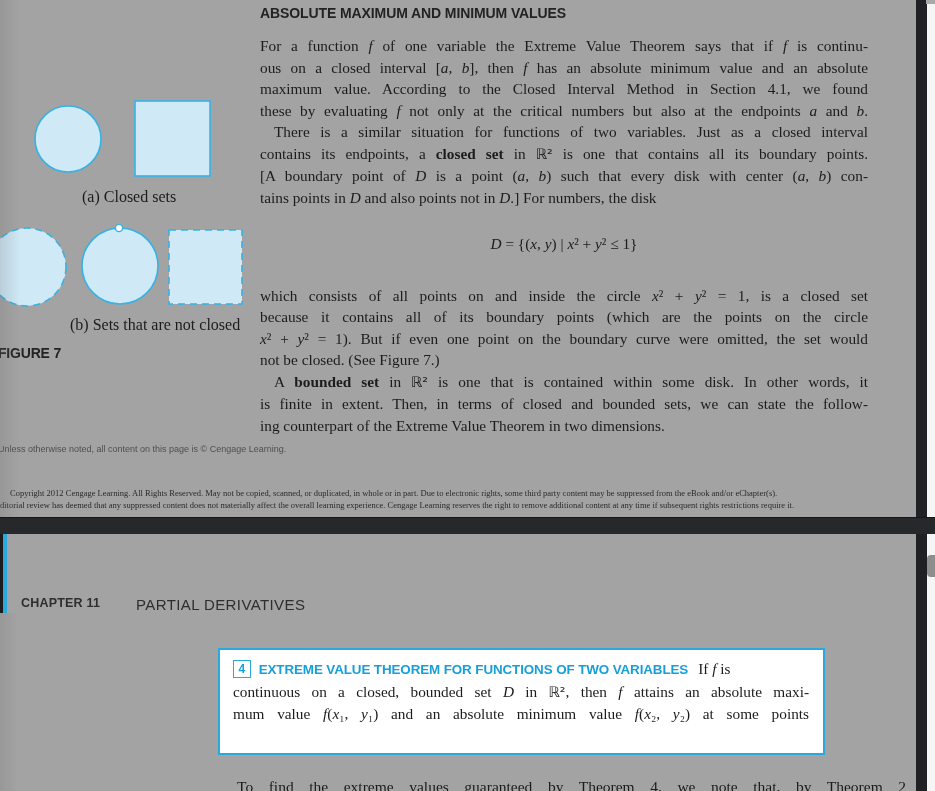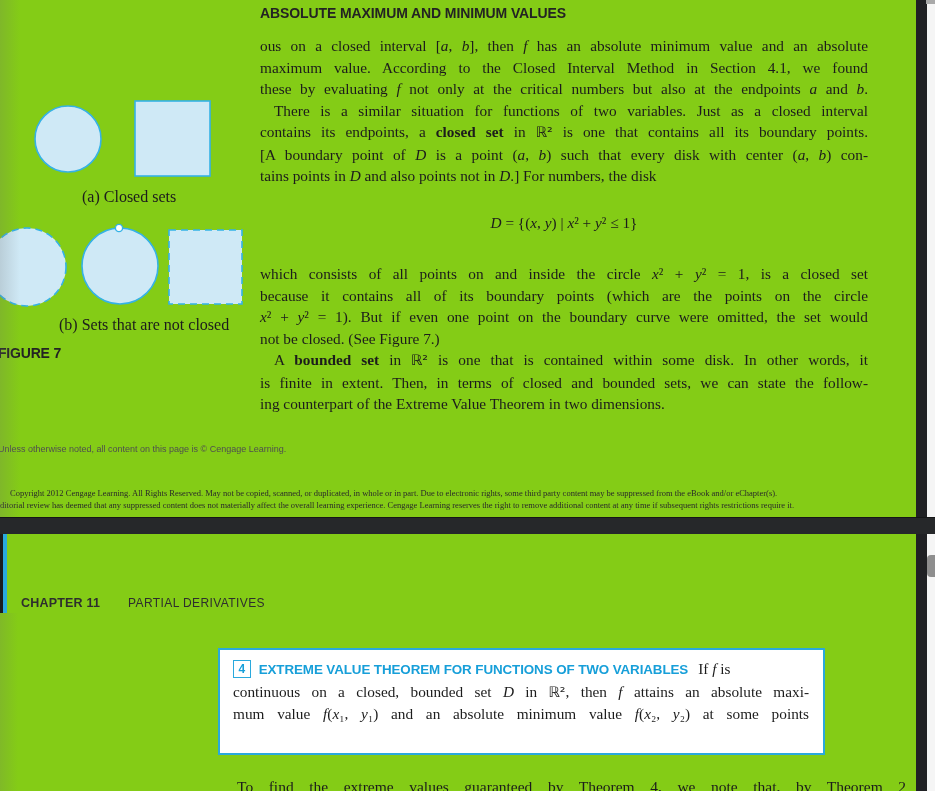--- a/index.html
+++ b/index.html
@@ -1,36 +1,36 @@
 <!DOCTYPE html>
 <html><head>
 <meta charset="utf-8">
 <style>
   html,body{margin:0;padding:0;background:#fff;}
   body{width:935px;height:791px;overflow:hidden;font-family:"Liberation Serif",serif;}
-  .root{position:relative;width:935px;height:791px;background:#84cc16;}
+  .root{position:relative;width:935px;height:791px;background:#a3a3a3;}
 
   
   .title{position:absolute;left:260px;top:5px;margin:0;font-family:"Liberation Sans",sans-serif;
          font-weight:bold;font-size:14px;letter-spacing:-0.1px;color:#232323;}
   .col{position:absolute;left:260px;top:35px;width:608px;font-size:15.3px;line-height:21.5px;color:#1c1c1c;}
   .tline{text-align:justify;text-align-last:left;}
   .tline.just{text-align-last:justify;}
   .tline.ind{text-indent:14px;}
   .tline.center{text-align:center;text-align-last:center;}
   .i{font-style:italic;}
   .b{font-weight:bold;}
   .bb{font-family:"DejaVu Sans",sans-serif;font-size:0.93em;}
   .gap{margin-left:10px;}
   .formula{margin:25px 0 30px 0;}
 
   .fig{position:absolute;left:0;top:90px;}
   .cap{position:absolute;font-size:16px;color:#1c1c1c;}
   .cap-a{left:82px;top:188px;}
-  .cap-b{left:59px;top:316px;}
+  .cap-b{left:70px;top:316px;}
   .figlabel{position:absolute;left:-2px;top:345px;font-family:"Liberation Sans",sans-serif;
             font-weight:bold;font-size:14px;letter-spacing:-0.2px;color:#232323;}
 
   .footnote{position:absolute;left:-2px;top:444px;font-family:"Liberation Sans",sans-serif;
             font-size:9px;color:#4f4f4f;white-space:nowrap;}
   .copy{position:absolute;font-size:8.5px;color:#2a2a2a;white-space:nowrap;}
   .copy1{left:10px;top:488px;}
   .copy2{left:0px;top:500px;}
   .lgrad1{position:absolute;left:0;top:0;width:20px;height:517px;
           background:linear-gradient(90deg,rgba(110,110,110,0.22),rgba(255,255,255,0));}
@@ -44,22 +44,22 @@
   .thumb{position:absolute;left:927px;top:555px;width:8px;height:22px;background:#8e8e8e;
          border-radius:4px 0 0 4px;z-index:6;}
 
   
   .p2black{position:absolute;left:0;top:534px;width:2.5px;height:79px;background:#1b1c1d;}
   .p2cyan{position:absolute;left:2.5px;top:534px;width:4px;height:79px;background:#2aa9dd;}
   .lgrad2{position:absolute;left:0;top:613px;width:18px;height:178px;
           background:linear-gradient(90deg,rgba(110,110,110,0.20),rgba(255,255,255,0));}
   .chlabel{position:absolute;left:21px;top:596px;font-family:"Liberation Sans",sans-serif;
            font-weight:bold;font-size:12.5px;letter-spacing:0.2px;color:#2e2e2e;text-align:center;}
-  .chtitle{position:absolute;left:128px;top:596px;font-family:"Liberation Sans",sans-serif;
-           font-size:12px;letter-spacing:0.4px;color:#2e2e2e;}
+  .chtitle{position:absolute;left:136px;top:596px;font-family:"Liberation Sans",sans-serif;
+           font-size:15px;letter-spacing:0.4px;color:#2e2e2e;}
   .thmbox{position:absolute;left:218px;top:648px;width:607px;height:107px;box-sizing:border-box;
           border:2px solid #2aa9dd;background:#fff;padding:8px 14px 16px 13px;
           font-size:15.3px;line-height:21.5px;color:#1c1c1c;}
   .numbox{display:inline-block;border:1.5px solid #2aa9dd;color:#179fd9;
           font-family:"Liberation Sans",sans-serif;font-weight:bold;font-size:12px;
           line-height:14px;padding:1px 4.5px;margin-right:8px;vertical-align:1.5px;}
   .head{font-family:"Liberation Sans",sans-serif;font-weight:bold;font-size:13.4px;
         letter-spacing:-0.1px;color:#179fd9;}
   .nextline{position:absolute;left:237px;top:777px;width:669px;font-size:15.5px;
             line-height:20px;color:#1c1c1c;}
@@ -67,20 +67,21 @@
 </head>
 <body>
 
 <div class="root">
 
   <section>
     <h1 class="title">ABSOLUTE MAXIMUM AND MINIMUM VALUES</h1>
 
     <div class="col">
       <div>
+          <div class="tline just"><span>For a function </span><span class="i">f</span><span> of one variable the Extreme Value Theorem says that if </span><span class="i">f</span><span> is continu-</span></div>
           <div class="tline just"><span>ous on a closed interval [</span><span class="i">a</span><span>, </span><span class="i">b</span><span>], then </span><span class="i">f</span><span> has an absolute minimum value and an absolute</span></div>
           <div class="tline just"><span>maximum value. According to the Closed Interval Method in Section 4.1, we found</span></div>
           <div class="tline just"><span>these by evaluating </span><span class="i">f</span><span> not only at the critical numbers but also at the endpoints </span><span class="i">a</span><span> and </span><span class="i">b</span><span>.</span></div>
         </div>
       <div>
           <div class="tline just ind"><span>There is a similar situation for functions of two variables. Just as a closed interval</span></div>
           <div class="tline just"><span>contains its endpoints, a </span><span class="b">closed set</span><span> in </span><span class="bb">ℝ²</span><span> is one that contains all its boundary points.</span></div>
           <div class="tline just"><span>[A boundary point of </span><span class="i">D</span><span> is a point (</span><span class="i">a</span><span>, </span><span class="i">b</span><span>) such that every disk with center (</span><span class="i">a</span><span>, </span><span class="i">b</span><span>) con-</span></div>
           <div class="tline"><span>tains points in </span><span class="i">D</span><span> and also points not in </span><span class="i">D</span><span>.] For numbers, the disk</span></div>
         </div>

